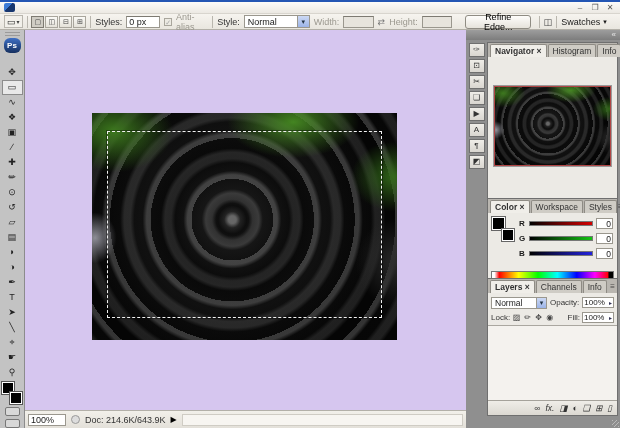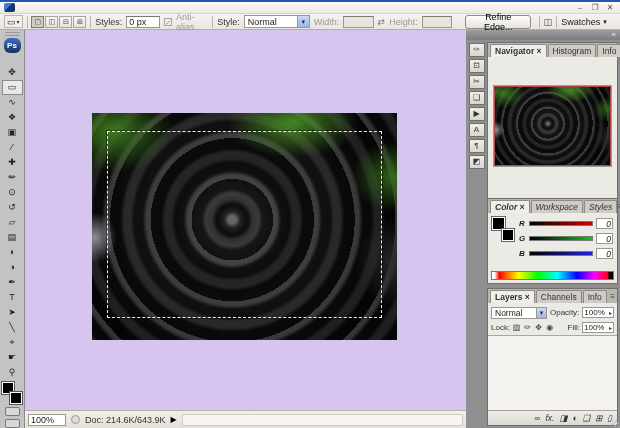--- a/index.html
+++ b/index.html
@@ -67,22 +67,22 @@
   #status-scroll{flex:1;height:12px;background:#f7f5f1;border:1px solid #cfccc4;}
 
   
   #dock{position:absolute;left:466px;top:30px;width:154px;height:398px;background:#8f8f8f;}
   #dock-header{height:10px;background:linear-gradient(#9d9d9d,#7d7d7d);color:#e8e8e8;font-size:8px;line-height:10px;text-align:right;padding-right:4px;}
   #dock-strip{position:absolute;left:1px;top:13px;width:19px;display:flex;flex-direction:column;gap:2px;align-items:center;}
   .strip-btn{width:16px;height:14px;background:linear-gradient(#efEDe8,#d9d6d0);border:1px solid #6f6f6f;font-size:8px;line-height:12px;text-align:center;color:#333;}
 
   .panel-group{position:absolute;left:21px;width:131px;background:#eceae5;border:1px solid #6f6f6f;display:flex;flex-direction:column;}
   #navigator-group{top:12px;height:192px;gap:24px;}
-  #color-group{top:168px;height:86px;font-style:italic;}
-  #layers-group{top:258px;height:138px;}
+  #color-group{top:168px;height:86px;}
+  #layers-group{top:248px;height:138px;}
   .tabbar{height:14px;background:#b9b6b0;display:flex;align-items:flex-end;padding:1px 2px 0 2px;gap:1px;}
   .tab{font-size:8.5px;padding:1px 4px;background:#cfccc5;border:1px solid #8e8b84;border-bottom:none;border-radius:2px 2px 0 0;color:#333;white-space:nowrap;}
   .tab.active{background:#f0eee9;font-weight:bold;}
   .panel-menu{margin-left:auto;font-size:8px;color:#444;line-height:12px;}
 
   
   #nav-body{flex:1;display:flex;flex-direction:column;align-items:center;padding-top:5px;}
   #nav-thumb{width:117px;height:80px;background-color:#050505;background-image:var(--rose-bg);border:1px solid #b04545;outline:1px solid #9a9a9a;}
   #nav-footer{margin-top:auto;height:16px;width:100%;display:flex;align-items:center;gap:4px;padding:0 4px 2px 4px;}
   #nav-zoom{width:32px;height:11px;background:#fff;border:1px solid #9a978e;font-size:8.5px;padding:0 2px;}

